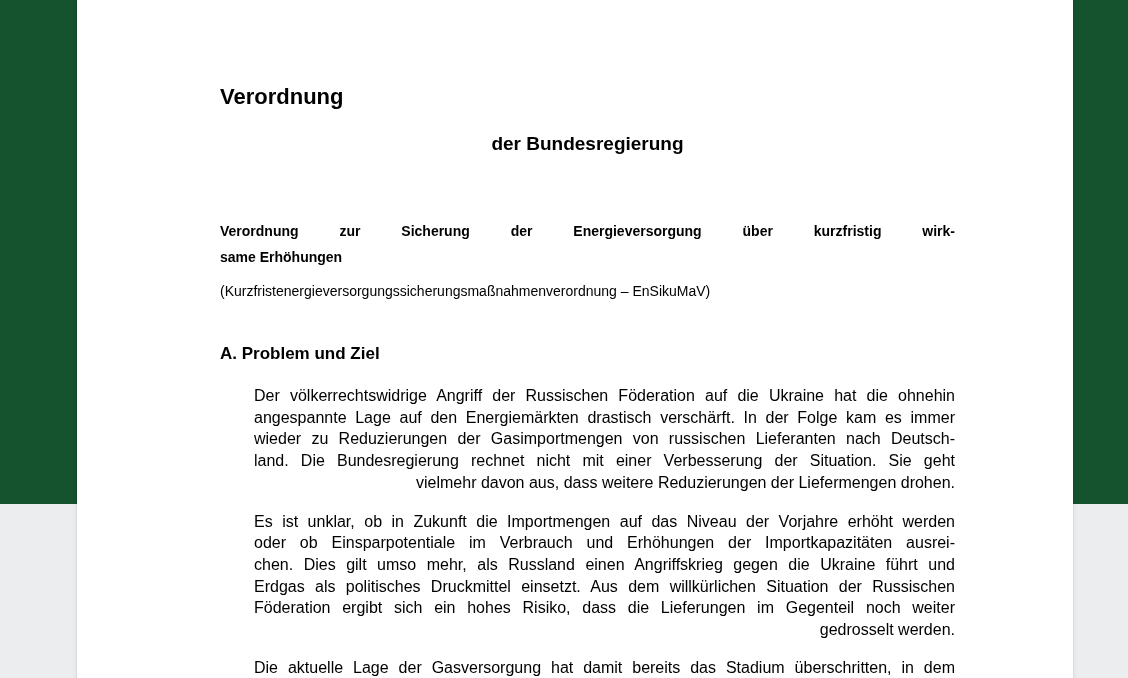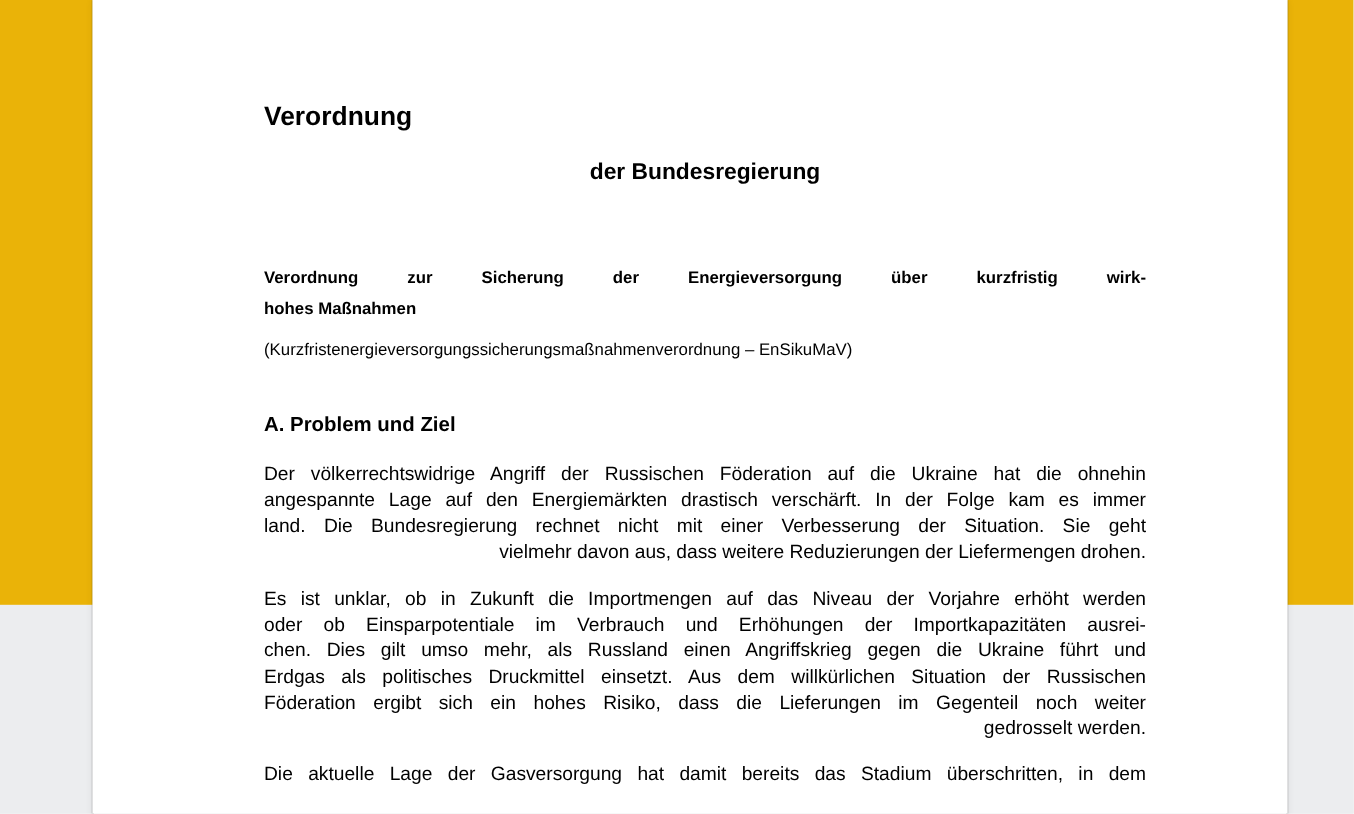--- a/index.html
+++ b/index.html
@@ -9,21 +9,21 @@
     height: 678px;
     overflow: hidden;
     background: #ecedef;
     font-family: "Liberation Sans", sans-serif;
     color: #000;
   }
   .viewer {
     position: relative;
     width: 1128px;
     height: 504px;
-    background: #eab308;
+    background: #14532d;
   }
   .page {
     position: absolute;
     left: 77px;
     top: 0;
     width: 996px;
     height: 700px;
     background: #ffffff;
     box-shadow: 0 0 1px rgba(0,0,0,0.28), 0 0 6px rgba(0,0,0,0.07);
   }
@@ -58,50 +58,52 @@
   }
   .section-heading {
     font-size: 17px;
     font-weight: bold;
     line-height: 26px;
     margin-top: 37px;
   }
   .para {
     font-size: 16px;
     line-height: 21.7px;
+    margin-left: 34px;
   }
   .para .jline { text-align: justify; text-align-last: justify; }
   .para .lastline { text-align: right; }
   .p1 { margin-top: 18px; }
   .p2 { margin-top: 17px; }
   .p3 { margin-top: 16px; }
 </style>
 </head>
 <body>
 
 <div class="viewer">
   <div class="page">
     <div class="content">
 
       <div class="doc-title">Verordnung</div>
 
       <div class="doc-issuer">der Bundesregierung</div>
 
       <div class="doc-heading">
         <div class="jline">Verordnung zur Sicherung der Energieversorgung über kurzfristig wirk-</div>
-        <div>hohes Maßnahmen</div>
+        <div>same Erhöhungen</div>
       </div>
 
       <div class="doc-shorttitle">(Kurzfristenergieversorgungssicherungsmaßnahmenverordnung – EnSikuMaV)</div>
 
       <div class="section-heading">A. Problem und Ziel</div>
 
       <div class="para p1">
         <div class="jline">Der völkerrechtswidrige Angriff der Russischen Föderation auf die Ukraine hat die ohnehin</div>
         <div class="jline">angespannte Lage auf den Energiemärkten drastisch verschärft. In der Folge kam es immer</div>
+        <div class="jline">wieder zu Reduzierungen der Gasimportmengen von russischen Lieferanten nach Deutsch-</div>
         <div class="jline">land. Die Bundesregierung rechnet nicht mit einer Verbesserung der Situation. Sie geht</div>
         <div class="lastline">vielmehr davon aus, dass weitere Reduzierungen der Liefermengen drohen.</div>
       </div>
 
       <div class="para p2">
         <div class="jline">Es ist unklar, ob in Zukunft die Importmengen auf das Niveau der Vorjahre erhöht werden</div>
         <div class="jline">oder ob Einsparpotentiale im Verbrauch und Erhöhungen der Importkapazitäten ausrei-</div>
         <div class="jline">chen. Dies gilt umso mehr, als Russland einen Angriffskrieg gegen die Ukraine führt und</div>
         <div class="jline">Erdgas als politisches Druckmittel einsetzt. Aus dem willkürlichen Situation der Russischen</div>
         <div class="jline">Föderation ergibt sich ein hohes Risiko, dass die Lieferungen im Gegenteil noch weiter</div>

